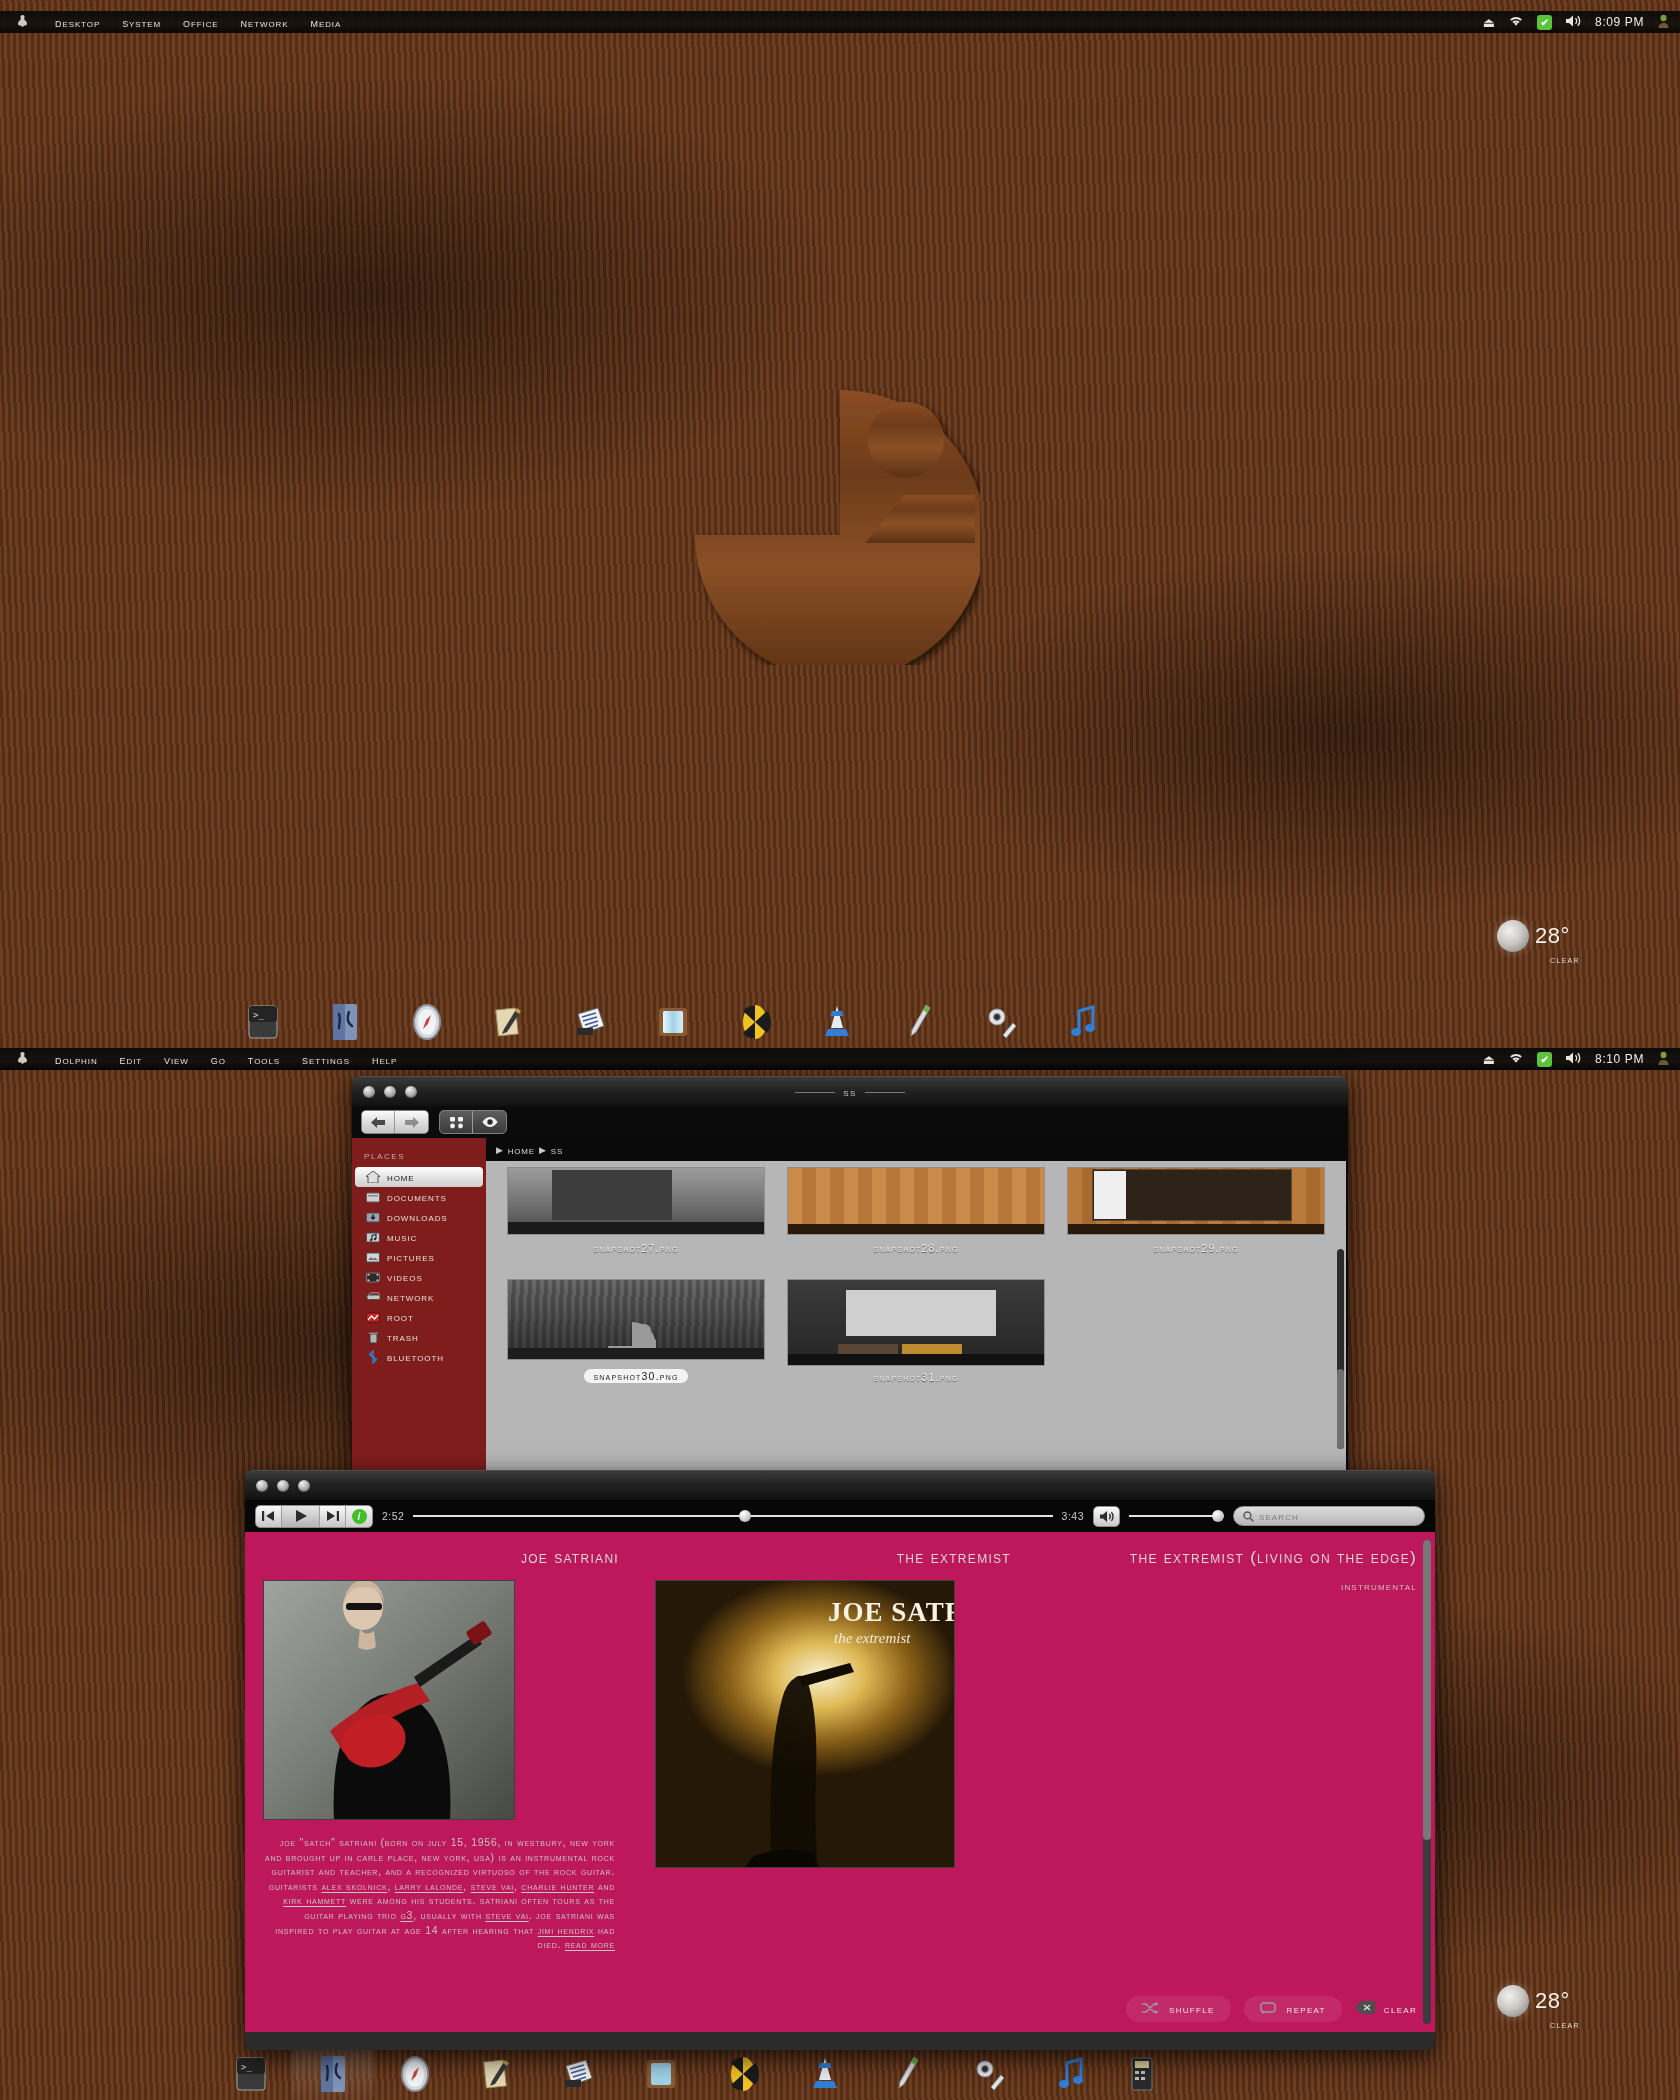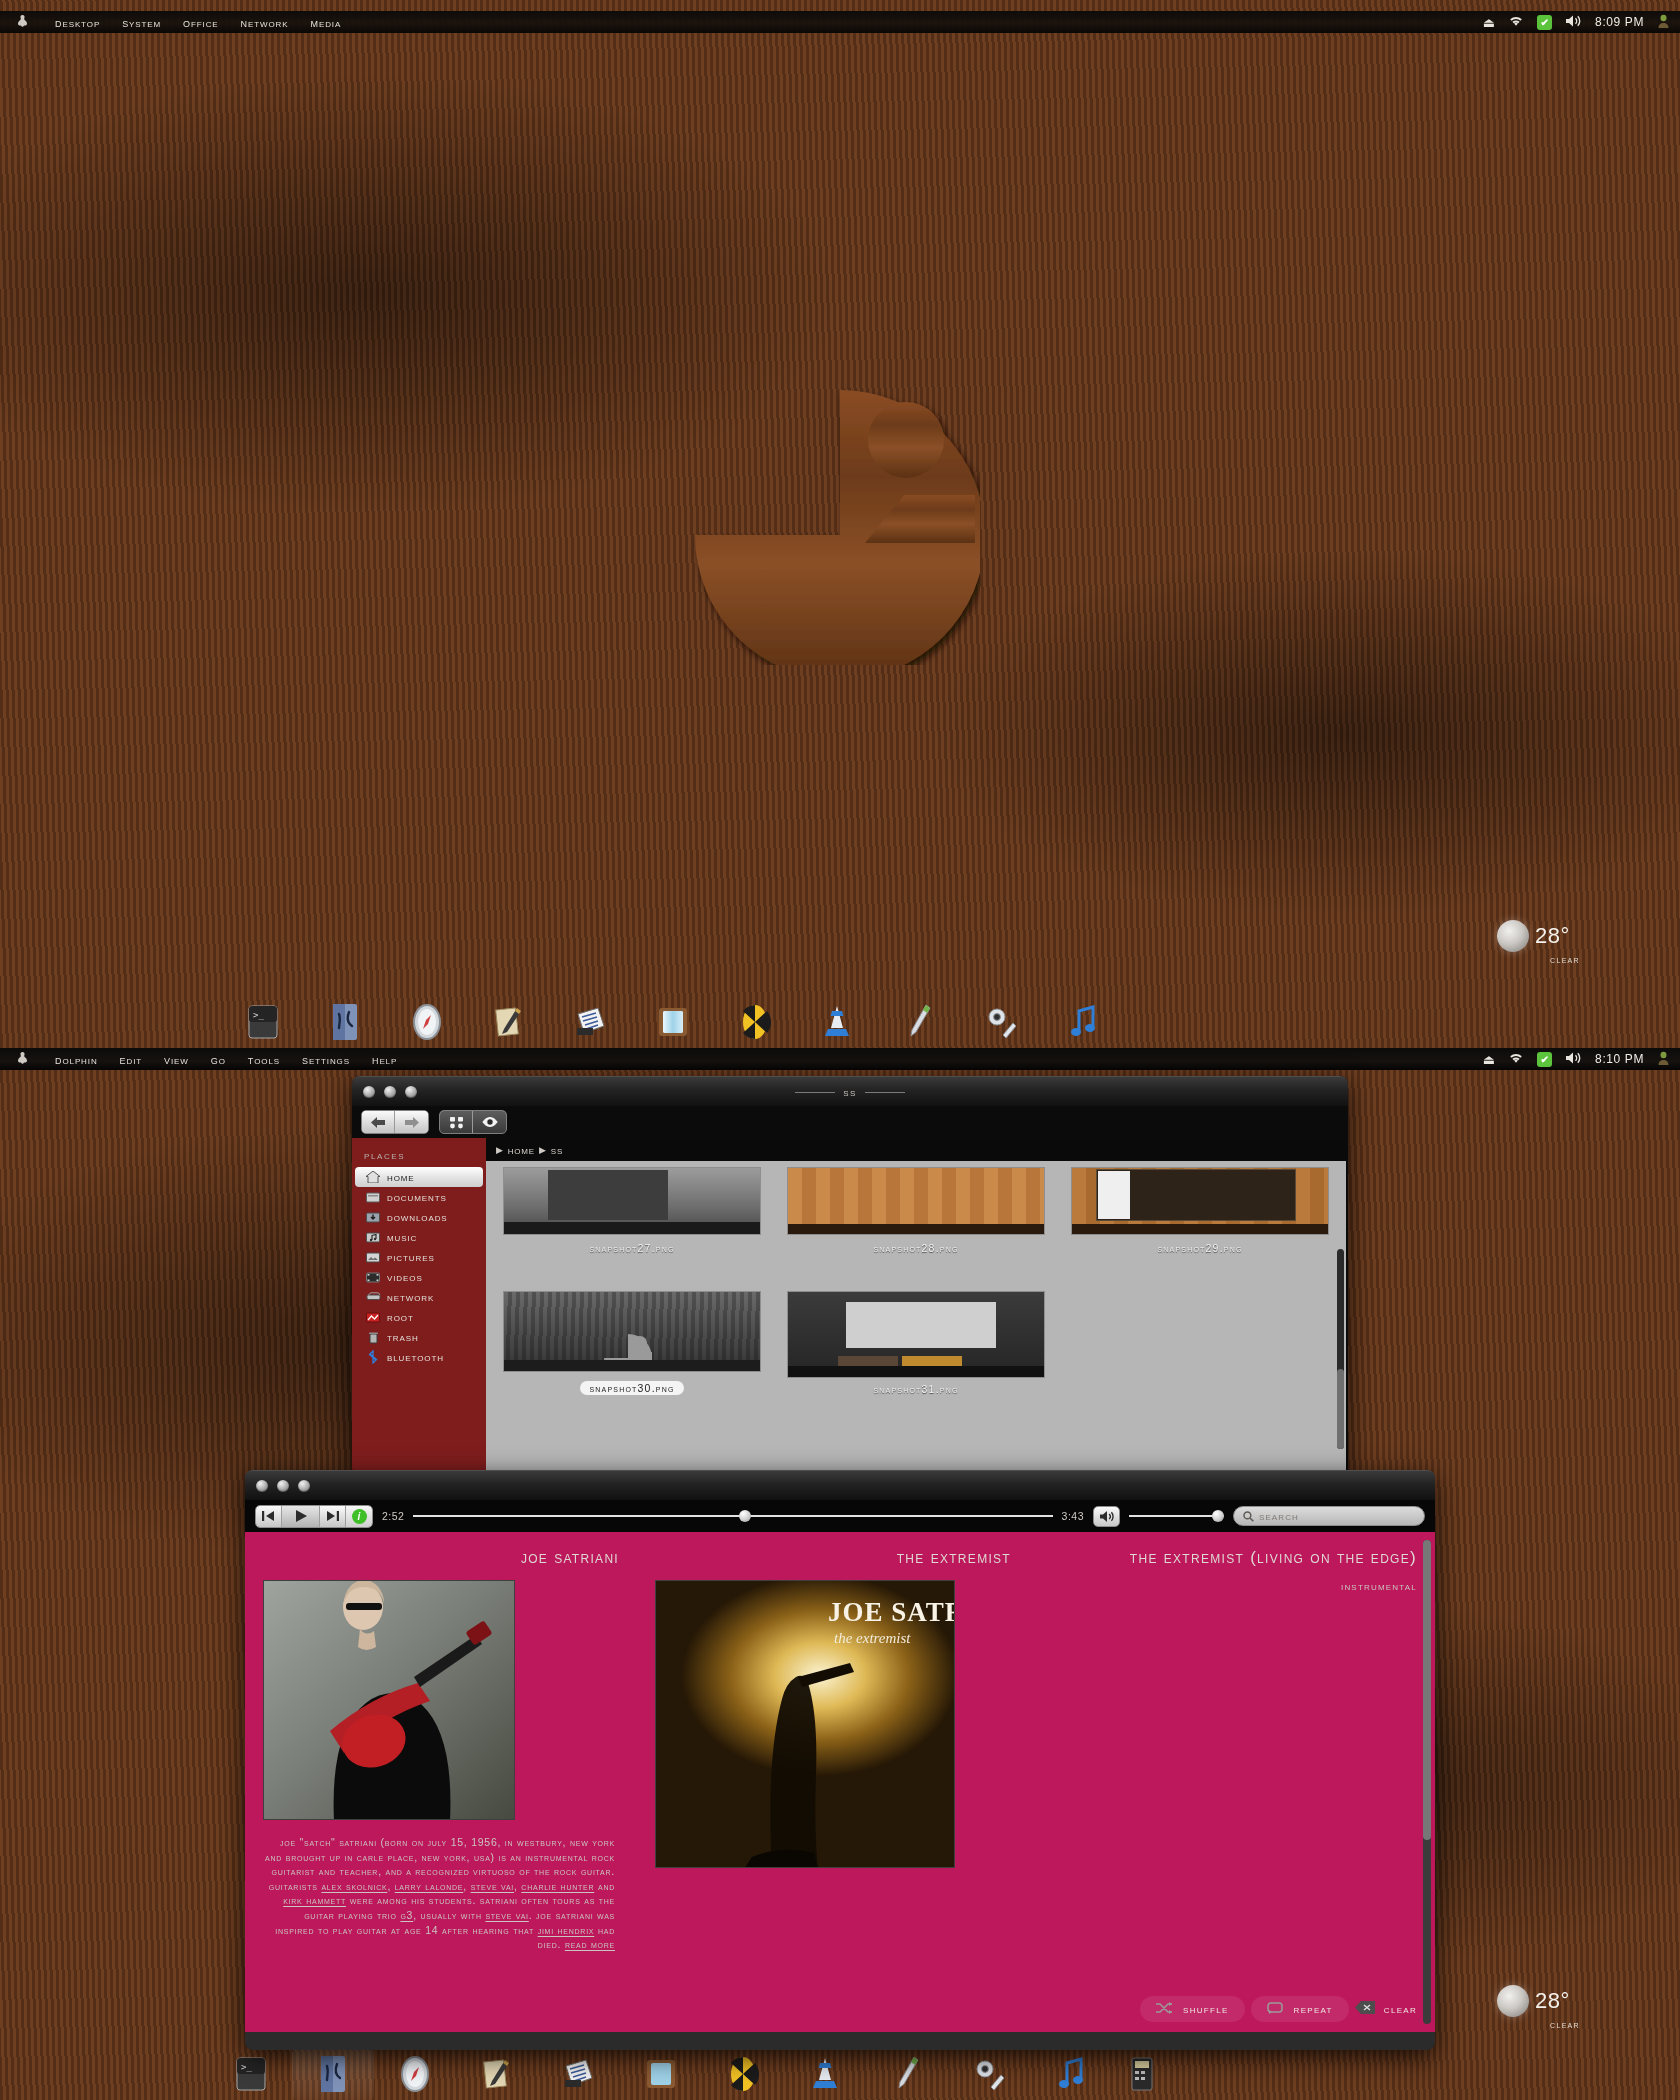--- a/index.html
+++ b/index.html
@@ -112,21 +112,21 @@
   .place { display:flex; align-items:center; gap:6px; height:20px; padding-left:10px; margin:0 3px; cursor:pointer;
            color:#e3dfd9; font-size:12px; letter-spacing:.9px; font-variant:small-caps; text-transform:lowercase; }
   .place .pico { width:16px; height:14px; display:flex; align-items:center; justify-content:center; flex:none; }
   .place.sel { background: linear-gradient(180deg,#ffffff 0%, #e2e2e2 55%, #cfcfcf 100%); color:#1b1b1b; border-radius:4px; }
   .dolphin-main { flex:1; display:flex; flex-direction:column; background:#0a0a0a; }
   .crumbs { height:23px; display:flex; align-items:center; gap:4px; padding-left:10px;
             color:#ddd8d2; font-size:12px; letter-spacing:.8px; font-variant:small-caps; text-transform:lowercase; }
   .crumb-arrow { color:#cfcac4; font-size:9px; }
   .crumb.small { font-size:11px; letter-spacing:1px; }
   .files { flex:1; background:#b6b6b6; margin:0 2px 0 0; position:relative; overflow:hidden;
-           display:grid; grid-template-columns:repeat(3,1fr); grid-auto-rows:108px; gap:12px; padding:6px 10px; }
+           display:grid; grid-template-columns:repeat(3,1fr); grid-auto-rows:108px; gap:0; padding:6px 10px; }
   .fcell { display:flex; flex-direction:column; align-items:center; justify-content:flex-start; }
   .fthumb { width:258px; height:68px; background:#222; border:1px solid #8e8e8e; overflow:hidden; position:relative; }
   .fname { margin-top:7px; color:#f2f2f2; font-size:10.5px; letter-spacing:1.2px;
            font-variant:small-caps; text-transform:lowercase; text-shadow:0 1px 1px rgba(0,0,0,.6); }
   .fname.sel { background:#f4f4f4; color:#1c1c1c; border-radius:11px; padding:1px 9px; text-shadow:none; }
   .vscroll { position:absolute; right:2px; top:88px; width:7px; height:200px; background:#2a2a2a; border-radius:4px; }
   .vscroll .thumb { position:absolute; left:0; top:120px; width:7px; height:80px; background:#6f6f6f; border-radius:4px; }
 
   
   #musique { left:245px; top:1470px; width:1190px; height:580px; border-radius:8px; overflow:hidden; background:#2b2b2b; }
@@ -160,21 +160,21 @@
   .mp-col.c3{ flex:1; }
   .mp-h{ color:#ded9d3; font-size:17px; letter-spacing:1.3px; font-variant:small-caps; text-transform:lowercase; margin-bottom:12px; white-space:nowrap;}
   .artistimg{ width:252px;height:240px; border:1px solid #3f3f3f; overflow:hidden; }
   .albumimg{ width:300px;height:288px; border:1px solid #3f3f3f; overflow:hidden; }
   .bio{ margin-top:15px; width:352px; color:#cac5bf; font-size:10.5px; line-height:14.6px;
         letter-spacing:.75px; font-variant:small-caps; text-transform:lowercase; }
   .bio u{ text-decoration:underline; text-underline-offset:2px; }
   .instr{ color:#cac5bf; font-size:11px; letter-spacing:1.2px; font-variant:small-caps; text-transform:lowercase; }
   .mp-scroll{ position:absolute; right:4px; top:8px; width:8px; height:484px; background:#3b3b3b; border-radius:4px;}
   .mp-scroll .thumb{ position:absolute;left:0;top:0;width:8px;height:300px;background:#777;border-radius:4px;}
-  .mp-foot{ position:absolute; right:14px; bottom:10px; display:flex; align-items:center; gap:6px; }
+  .mp-foot{ position:absolute; right:14px; bottom:10px; display:flex; align-items:center; gap:13px; }
   .pill{ display:flex;align-items:center;gap:11px; height:26px; padding:0 16px; border-radius:13px;
          background:rgba(255,255,255,0.08); color:#ece8e2; font-size:12px; letter-spacing:1.3px;
          font-variant:small-caps; text-transform:lowercase; cursor:pointer; }
   .clearbtn{ display:flex;align-items:center;gap:9px; color:#ece8e2; font-size:12px; letter-spacing:1.3px;
              font-variant:small-caps; text-transform:lowercase; cursor:pointer; padding-right:4px;}
 
   
   .album-art{ width:100%;height:100%;
      background:
        radial-gradient(ellipse 58% 44% at 55% 33%, rgba(255,248,214,0.98) 0%, rgba(238,198,92,0.93) 26%, rgba(150,105,25,0.9) 52%, rgba(38,24,6,0.98) 80%),

